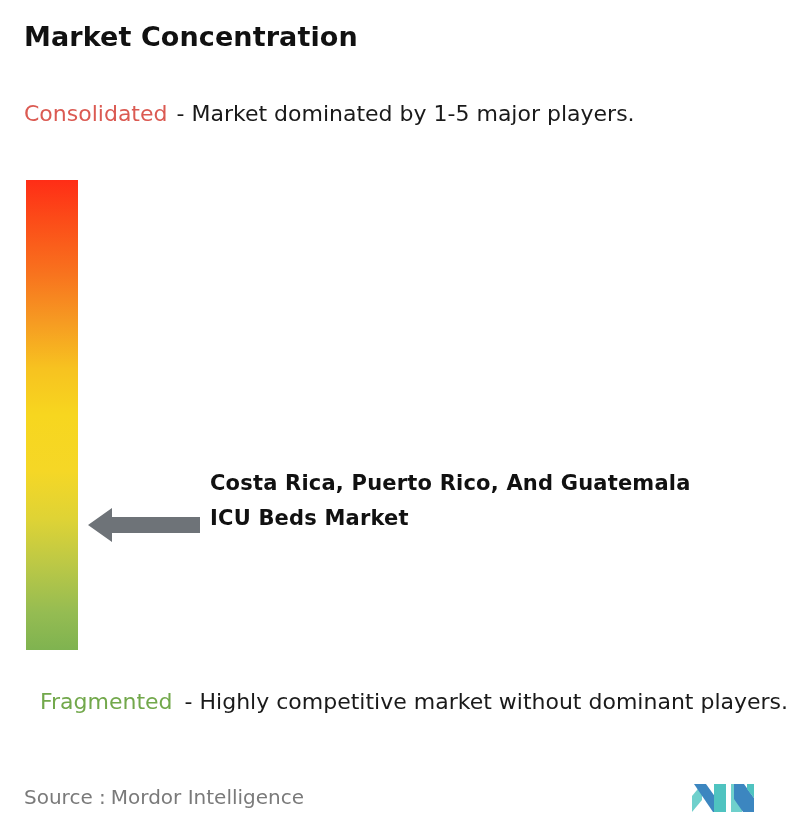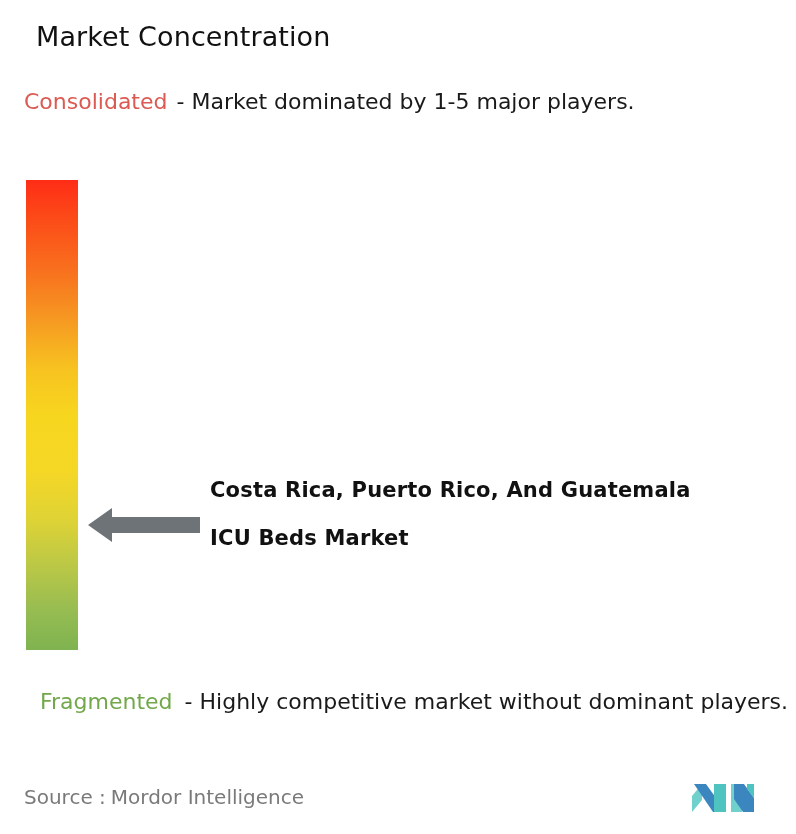--- a/index.html
+++ b/index.html
@@ -16,32 +16,31 @@
     overflow: hidden;
   }
 
   
   .page-title {
     position: absolute;
     left: 24px;
     top: 20px;
     font-size: 27px;
     line-height: 34px;
-    font-weight: 400;
+    font-weight: 700;
     color: #111111;
     letter-spacing: 0.1px;
     white-space: nowrap;
-    margin-left: 12px;
   }
 
   
   .legend-top {
     position: absolute;
     left: 24px;
-    top: 86px;
+    top: 98px;
     width: 752px;
     font-size: 22px;
     line-height: 32px;
     font-weight: 400;
     color: #1a1a1a;
   }
   .legend-top .kw {
     color: #DB5A52;
   }
   .legend-top .sep {
@@ -86,21 +85,21 @@
     width: 112px;
     padding-top: 38px;
   }
   .arrow-svg {
     display: block;
   }
   .callout-label {
     flex: 1 1 auto;
     padding-left: 10px;
     font-size: 21px;
-    line-height: 48px;
+    line-height: 35px;
     font-weight: bold;
     color: #111111;
     letter-spacing: 0.2px;
   }
 
   
   .legend-bottom {
     position: absolute;
     left: 40px;
     top: 686px;

